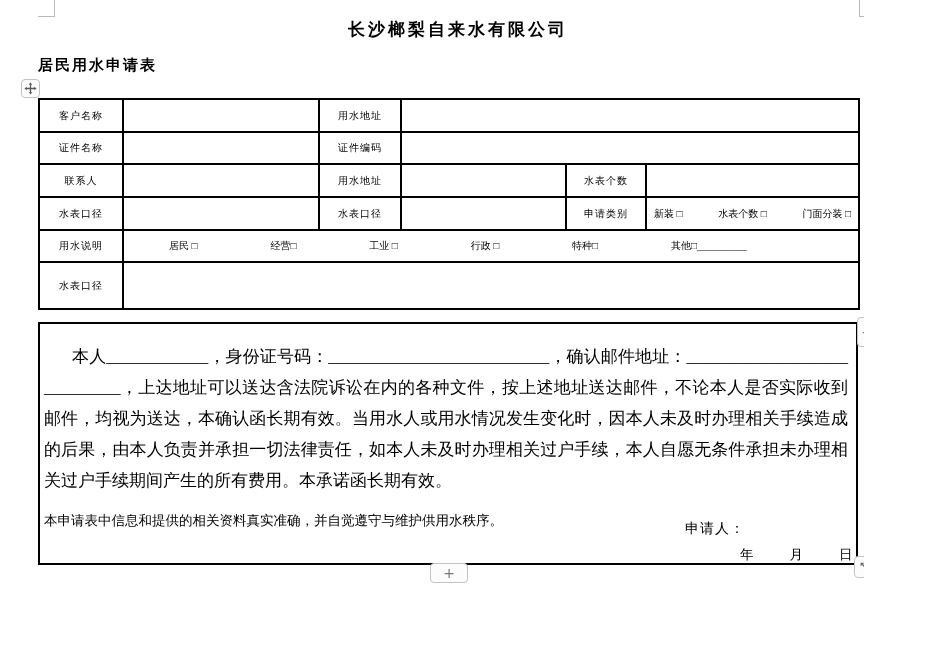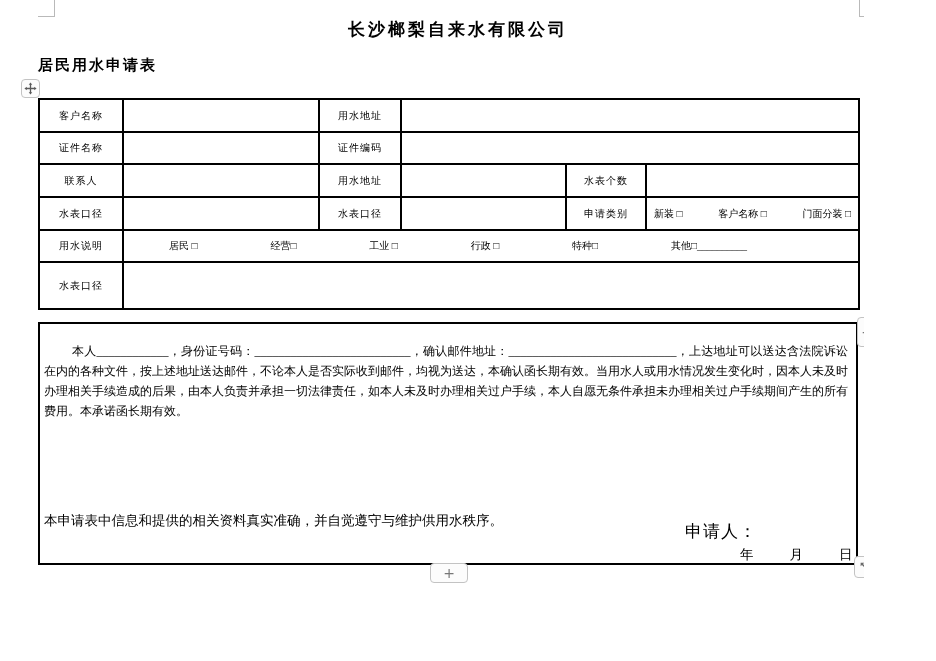--- a/index.html
+++ b/index.html
@@ -53,25 +53,25 @@
   .usage-opts { padding:0 108px 0 42px; }
   .apply-opts { padding:0 4px; }
   .other-group { white-space:nowrap; }
 
   
   .decl-box {
     position:absolute; left:38px; top:322px; width:816px; height:239px;
     border:2px solid #000; background:#fff;
   }
   .decl-text {
-    margin:17px 8px 0 4px; font-size:12px; line-height:20px;
+    margin:17px 8px 0 4px; font-size:17px; line-height:31px;
     text-align:justify; text-indent:28px; word-break:break-all;
   }
   .confirm-text { position:absolute; left:4px; top:188px; margin:0; font-size:13.5px; }
-  .applicant    { position:absolute; left:645px; top:196px; font-size:17px; letter-spacing:1px; }
+  .applicant    { position:absolute; left:645px; top:196px; font-size:14px; letter-spacing:1px; }
   .date-row     { position:absolute; left:700px; top:222px; display:flex; gap:36px; font-size:13.5px; }
 </style>
 </head>
 <body>
 
 <div class="page">
 
   <div class="cropmark tl"></div>
   <div class="cropmark tr"></div>
 
@@ -116,21 +116,21 @@
     </tr>
     <tr class="r-a">
       <td class="lbl">水表口径</td>
       <td></td>
       <td class="lbl">水表口径</td>
       <td></td>
       <td class="lbl">申请类别</td>
       <td>
         <div class="opts apply-opts">
           <span>新装  □</span>
-          <span>客户名称  □</span>
+          <span>水表个数  □</span>
           <span>门面分装  □</span>
         </div>
       </td>
     </tr>
     <tr class="r-b">
       <td class="lbl">用水说明</td>
       <td colspan="5">
         <div class="opts usage-opts">
           <span>居民  □</span>
           <span>经营□</span>

